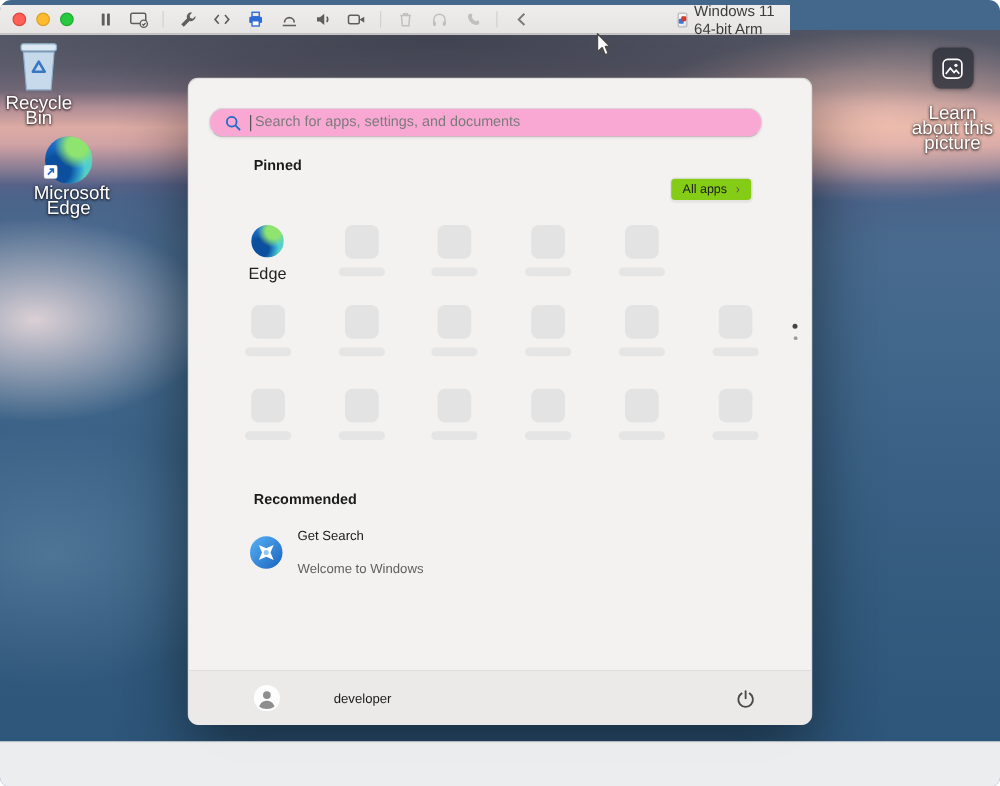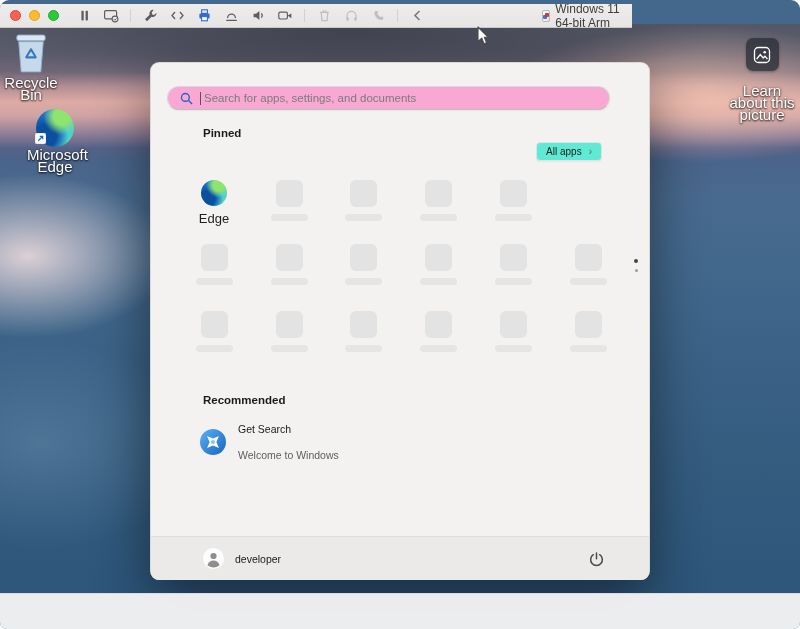--- a/index.html
+++ b/index.html
@@ -44,37 +44,37 @@
   .learn-box{width:33px;height:33px;border-radius:7px;background:rgba(44,48,58,.80);display:flex;align-items:center;justify-content:center;box-shadow:0 1px 3px rgba(0,0,0,.3);}
 
   
   .menu{position:absolute;left:150px;top:62px;width:500px;height:518px;background:#f3f2f1;border:1px solid rgba(0,0,0,.10);border-radius:9px;box-shadow:0 22px 55px rgba(0,0,0,.48);z-index:10;}
   .menu-search{position:absolute;left:16px;top:23px;width:443px;height:24px;background:#f9a8d4;border:1px solid #d9d9d9;border-bottom-color:#bfbfbf;border-radius:13px;box-shadow:0 1px 2px rgba(0,0,0,.06);}
   .menu-search svg{position:absolute;left:12px;top:5px;}
   .menu-search .caret{position:absolute;left:32px;top:5px;width:1px;height:13px;background:#555;}
   .menu-search input{position:absolute;left:34px;top:0;width:400px;height:22px;border:none;outline:none;background:transparent;font-size:11.5px;color:#333;}
   .menu-search input::placeholder{color:#7b7b7b;}
   .sec-head{position:absolute;font-size:11.5px;font-weight:700;color:#1b1b1b;}
-  .all-apps{position:absolute;right:47px;top:79px;height:19px;display:flex;align-items:center;gap:7px;padding:0 9px;background:#5eead4;border:1px solid #e3e3e3;border-radius:4px;font-size:10px;color:#1b1b1b;box-shadow:0 1px 1px rgba(0,0,0,.05);cursor:default;}
+  .all-apps{position:absolute;right:47px;top:79px;height:19px;display:flex;align-items:center;gap:7px;padding:0 9px;background:#84cc16;border:1px solid #e3e3e3;border-radius:4px;font-size:10px;color:#1b1b1b;box-shadow:0 1px 1px rgba(0,0,0,.05);cursor:default;}
   .all-apps .chev{color:#5f5f5f;font-size:10px;}
   .tile{position:absolute;width:64px;display:flex;flex-direction:column;align-items:center;}
   .c1{left:31px}.c2{left:106px}.c3{left:180px}.c4{left:255px}.c5{left:330px}.c6{left:405px}
   .r1{top:117px}.r2{top:181px}.r3{top:248px}
   .tile .app-label{margin-top:5px;font-size:13px;color:#1f1f1f;}
   .ph-sq{width:27px;height:27px;border-radius:6px;background:#e3e3e4;}
   .ph-bar{width:37px;height:7px;border-radius:3.5px;background:#e5e5e6;margin-top:7px;}
   .page-dots{position:absolute;left:483px;top:196px;display:flex;flex-direction:column;align-items:center;gap:6px;}
   .page-dots .d1{width:4px;height:4px;border-radius:50%;background:#454545;}
   .page-dots .d2{width:3px;height:3px;border-radius:50%;background:#9c9c9c;}
   .rec-item{position:absolute;left:48px;top:360px;display:flex;align-items:center;gap:11px;}
   .rec-title{font-size:10.5px;color:#1a1a1a;}
   .rec-sub{font-size:10.5px;color:#5f5f5f;margin-top:14px;}
   .user-bar{position:absolute;left:0;top:473px;width:498px;height:44px;background:#eceae9;border-top:1px solid rgba(0,0,0,.05);border-radius:0 0 8px 8px;}
   .user-chip{position:absolute;left:52px;top:11px;display:flex;align-items:center;gap:11px;}
-  .user-name{font-size:10.5px;color:#1b1b1b;}
+  .user-name{font-size:10.5px;color:#1b1b1b;margin-left:32px;}
   .power-btn{position:absolute;left:436px;top:13px;width:18px;height:18px;display:flex;align-items:center;justify-content:center;}
 
   
   .taskbar{position:absolute;left:0;top:593px;width:800px;height:36px;background:rgba(242,242,242,.97);border-top:1px solid rgba(0,0,0,.07);z-index:15;}
   .cursor{position:absolute;left:476px;top:26px;z-index:30;pointer-events:none;}
 </style>
 </head>
 <body>
 
 <div class="screen">

